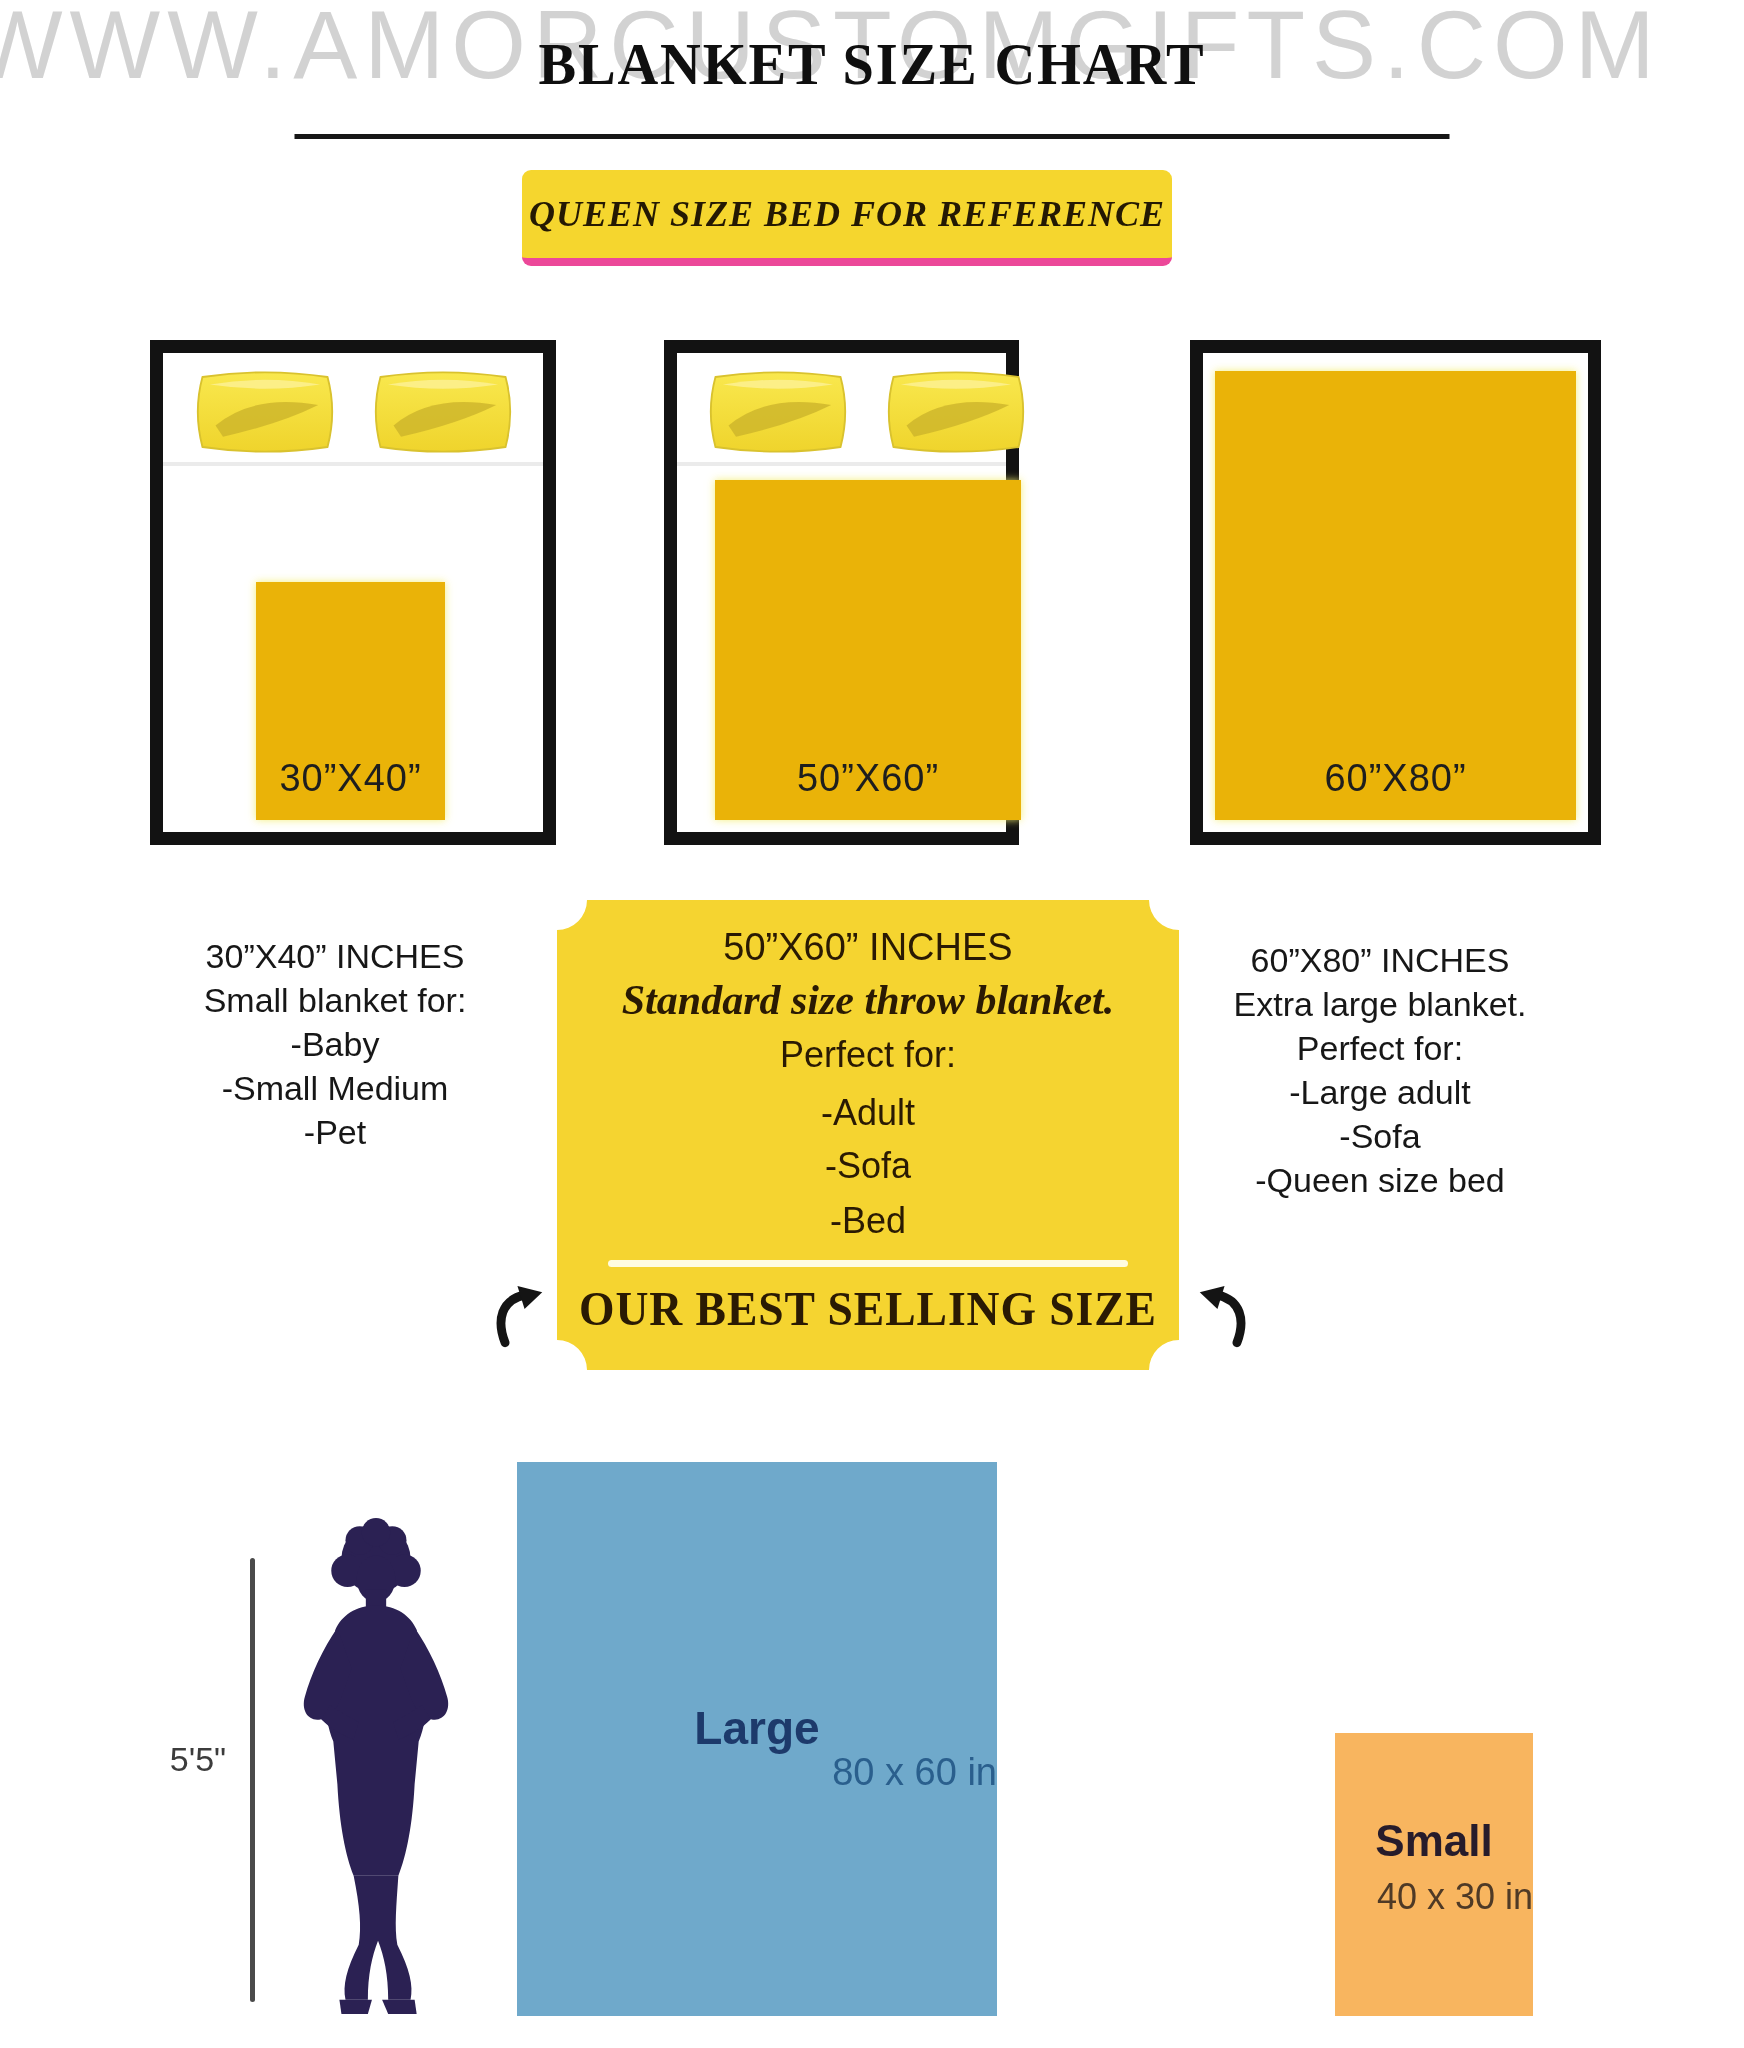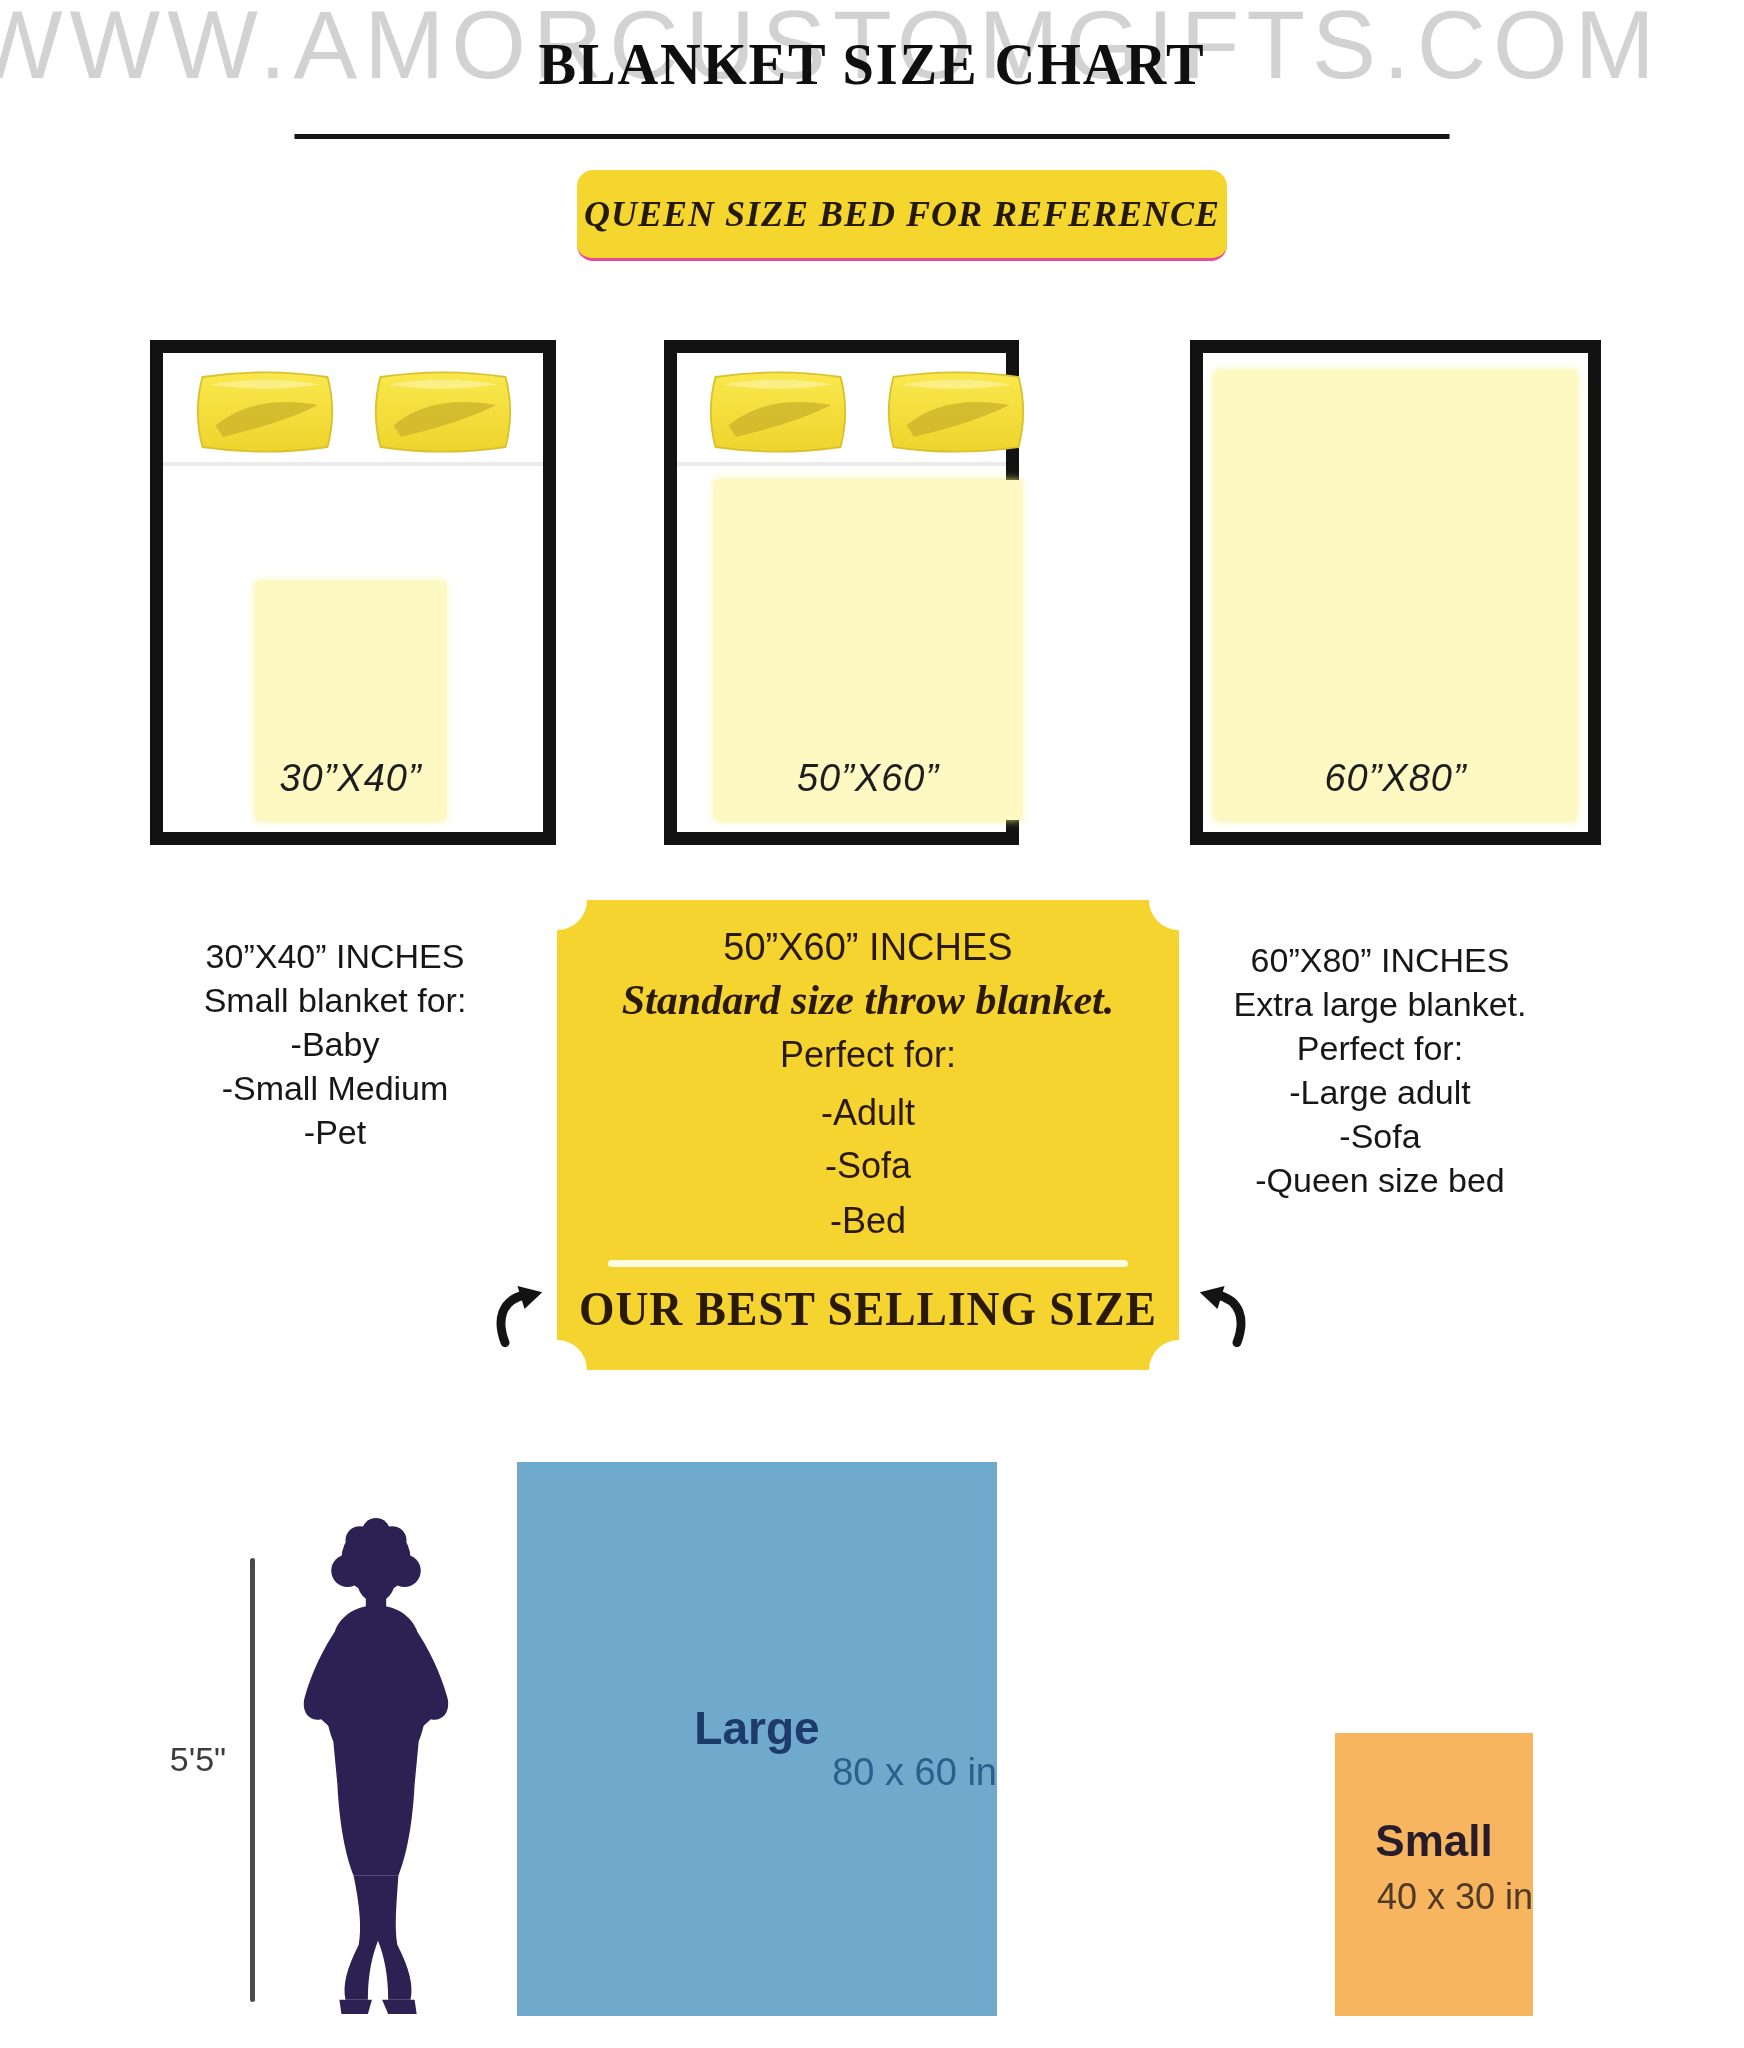--- a/index.html
+++ b/index.html
@@ -8,35 +8,35 @@
 
   
   .watermark{position:absolute;top:-10px;left:-28px;width:1900px;white-space:nowrap;
              font-size:96px;font-weight:400;letter-spacing:7px;color:#cbcbcb;opacity:.85;
              font-family:"Liberation Sans",sans-serif;z-index:1;}
   .title{position:absolute;top:30px;left:0;right:0;margin:0;text-align:center;z-index:2;
          font-family:"Liberation Serif",serif;font-weight:700;font-size:60px;color:#0f0f0f;
          letter-spacing:2px;transform:scaleX(.94);}
   .title-underline{position:absolute;top:134px;left:50%;transform:translateX(-50%);
          width:1155px;height:5px;background:#161616;z-index:2;}
-  .badge{position:absolute;left:577px;top:170px;width:650px;height:88px;background:#F5D62E;
-         border-radius:16px;border-bottom:3px solid #ec4899;z-index:2;
+  .badge{position:absolute;left:522px;top:170px;width:650px;height:88px;background:#F5D62E;
+         border-radius:9px;border-bottom:8px solid #ec4899;z-index:2;
          display:flex;align-items:center;justify-content:center;}
   .badge span{font-family:"Liberation Serif",serif;font-style:italic;font-weight:700;
          font-size:36px;color:#241903;letter-spacing:1px;}
 
   
   .bed{position:absolute;top:340px;height:505px;background:#ffffff;border:13px solid #121212;
        box-sizing:border-box;}
   .bed-1{left:150px;width:406px;}
   .bed-2{left:664px;width:355px;}
   .bed-3{left:1190px;width:411px;padding-left:16px;}
   .pillow{position:absolute;width:140px;height:92px;}
   .sheet-line{position:absolute;left:0;right:0;top:109px;height:4px;background:#ebebeb;}
-  .blanket{position:absolute;background:#fef9c3;box-shadow:0 0 8px rgba(244,238,110,.9);font-style:italic;}
+  .blanket{position:absolute;background:#eab308;box-shadow:0 0 8px rgba(244,238,110,.9);}
   .blanket-1{left:93px;top:229px;width:189px;height:238px;}
   .blanket-2{left:38px;top:127px;width:306px;height:340px;}
   .blanket-3{left:12px;top:18px;width:361px;height:449px;}
   .blanket-label{position:absolute;bottom:20px;left:0;right:0;text-align:center;
        font-size:38px;color:#1e1e1e;letter-spacing:1px;}
 
   
   .col{position:absolute;text-align:center;color:#171717;font-size:34px;line-height:44px;}
   .col-left{left:140px;top:934px;width:390px;}
   .col-right{left:1180px;top:938px;width:400px;}

